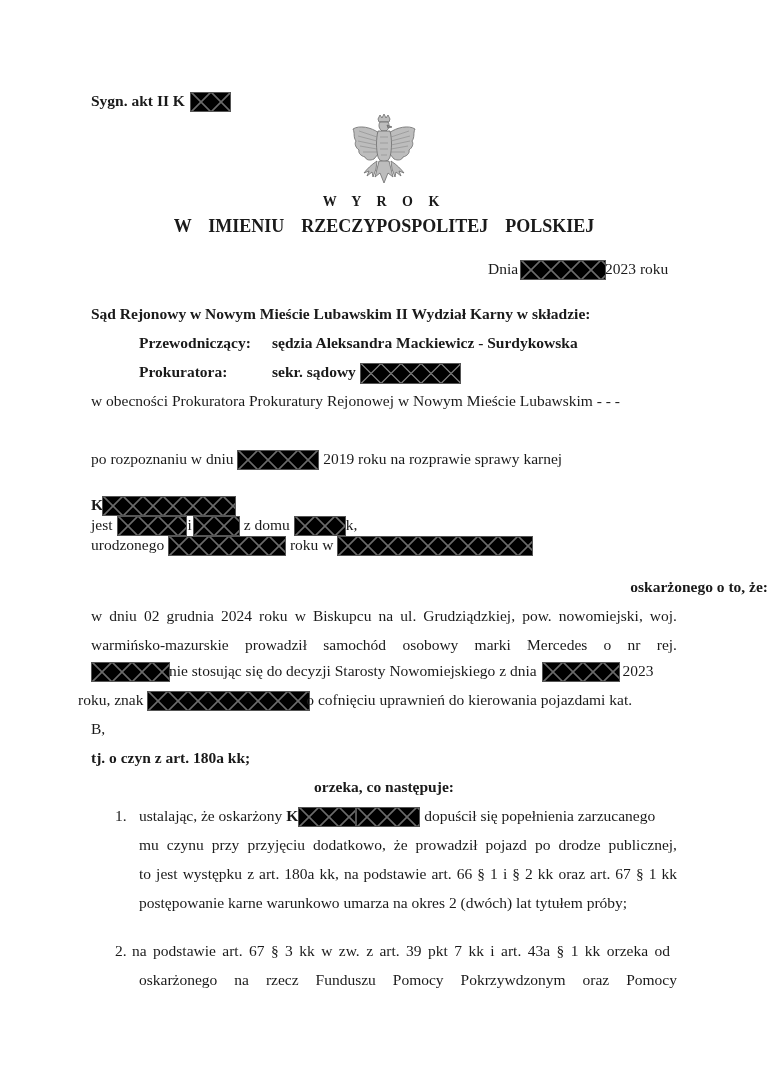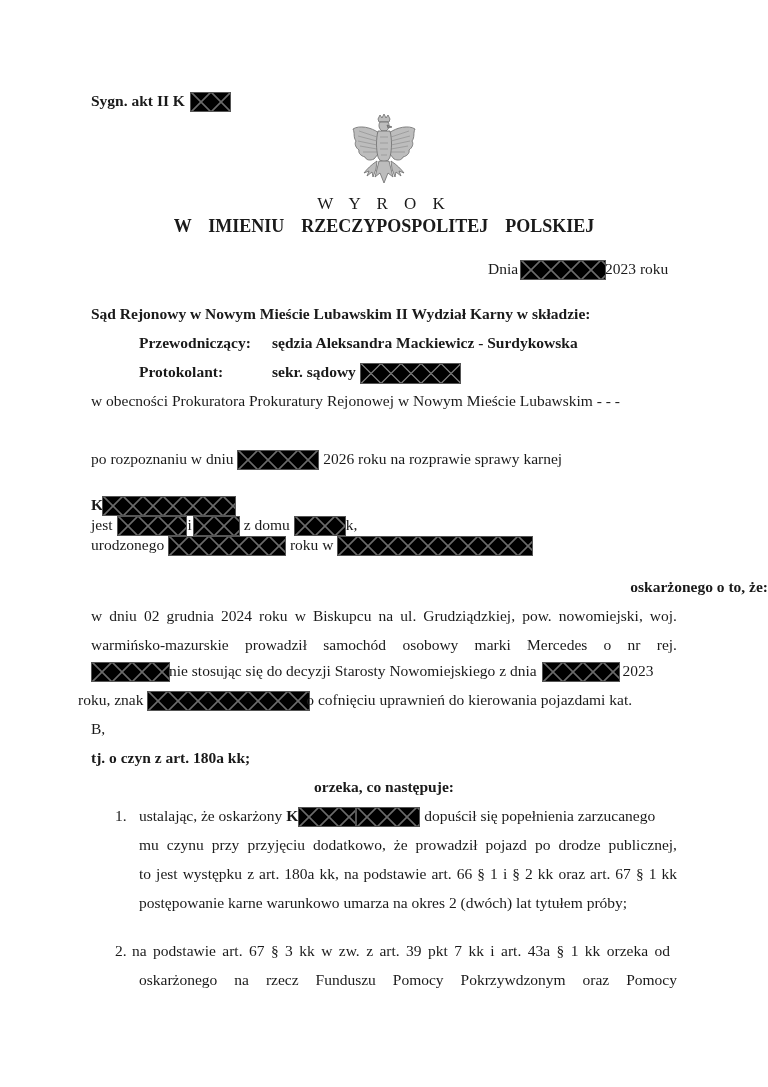--- a/index.html
+++ b/index.html
@@ -41,22 +41,22 @@
     .line { position: absolute; white-space: nowrap; }
     .eagle {
       position: absolute;
       left: 349px;
       top: 113px;
       width: 70px;
       height: 76px;
     }
     .title-wyrok {
       letter-spacing: 6px;
-      font-weight: normal;
-      font-size: 17px;
+      font-weight: bold;
+      font-size: 14px;
     }
     .title-sub {
       font-weight: bold;
       font-size: 18px;
       word-spacing: 4px;
     }
     .num { position: absolute; }
   </style>
 </head>
 <body>
@@ -98,32 +98,32 @@
 <div class="abs" style="left:488px; top:260px;">
   <span>Dnia</span>
   <span class="redact" style="width:86px; height:20px; margin:0 -1px 0 -2px;"></span><span>2023 roku</span>
 </div>
 
 <div class="abs bold" style="left:91px; top:305px;">Sąd Rejonowy w Nowym Mieście Lubawskim II Wydział Karny w składzie:</div>
 
 <div class="abs bold" style="left:139px; top:334px;">Przewodniczący:</div>
 <div class="abs bold" style="left:272px; top:334px;">sędzia Aleksandra Mackiewicz - Surdykowska</div>
 
-<div class="abs bold" style="left:139px; top:363px;">Protokolant:</div>
+<div class="abs bold" style="left:139px; top:363px;">Prokuratora:</div>
 <div class="abs bold" style="left:272px; top:363px;">
   <span>sekr. sądowy</span>
   <span class="redact" style="width:101px; height:21px;"></span>
 </div>
 
 <div class="abs" style="left:91px; top:392px;">w obecności Prokuratora Prokuratury Rejonowej w Nowym Mieście Lubawskim - - -</div>
 
 <div class="abs" style="left:91px; top:450px;">
   <span>po rozpoznaniu w dniu</span>
   <span class="redact" style="width:82px; height:20px;"></span>
-  <span>2026 roku na rozprawie sprawy karnej</span>
+  <span>2019 roku na rozprawie sprawy karnej</span>
 </div>
 
 <div class="abs bold" style="left:91px; top:496px;">
   <span>K</span><span class="redact" style="width:134px; height:20px; margin-left:-1px; vertical-align:-6px;"></span>
 </div>
 
 <div class="abs" style="left:91px; top:516px;">
   <span>jest</span><span class="redact" style="width:70px; height:20px; margin-left:4px;"></span><span style="background:#fff; padding:0 1px;">i</span><span class="redact" style="width:47px; height:20px;"></span>
   <span>z domu</span><span class="redact" style="width:52px; height:20px; margin-left:4px;"></span><span>k,</span>
 </div>

